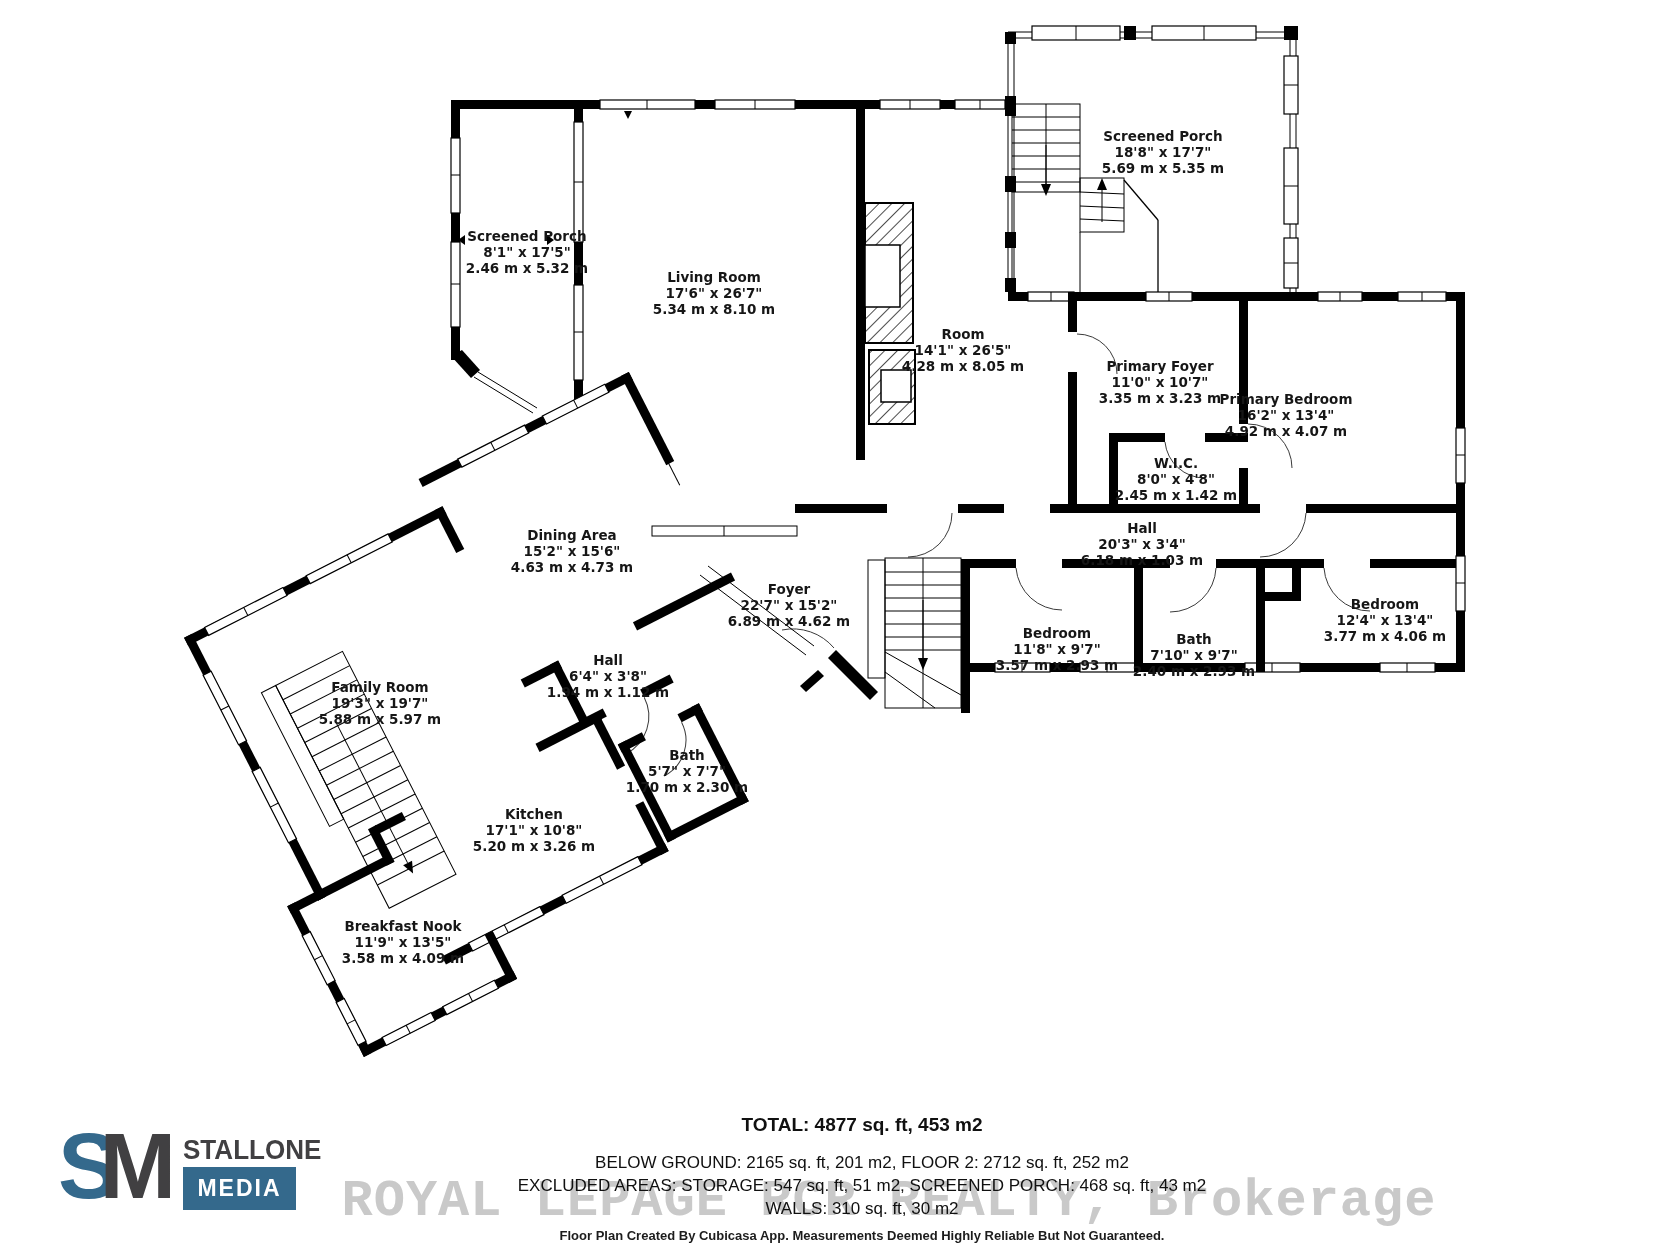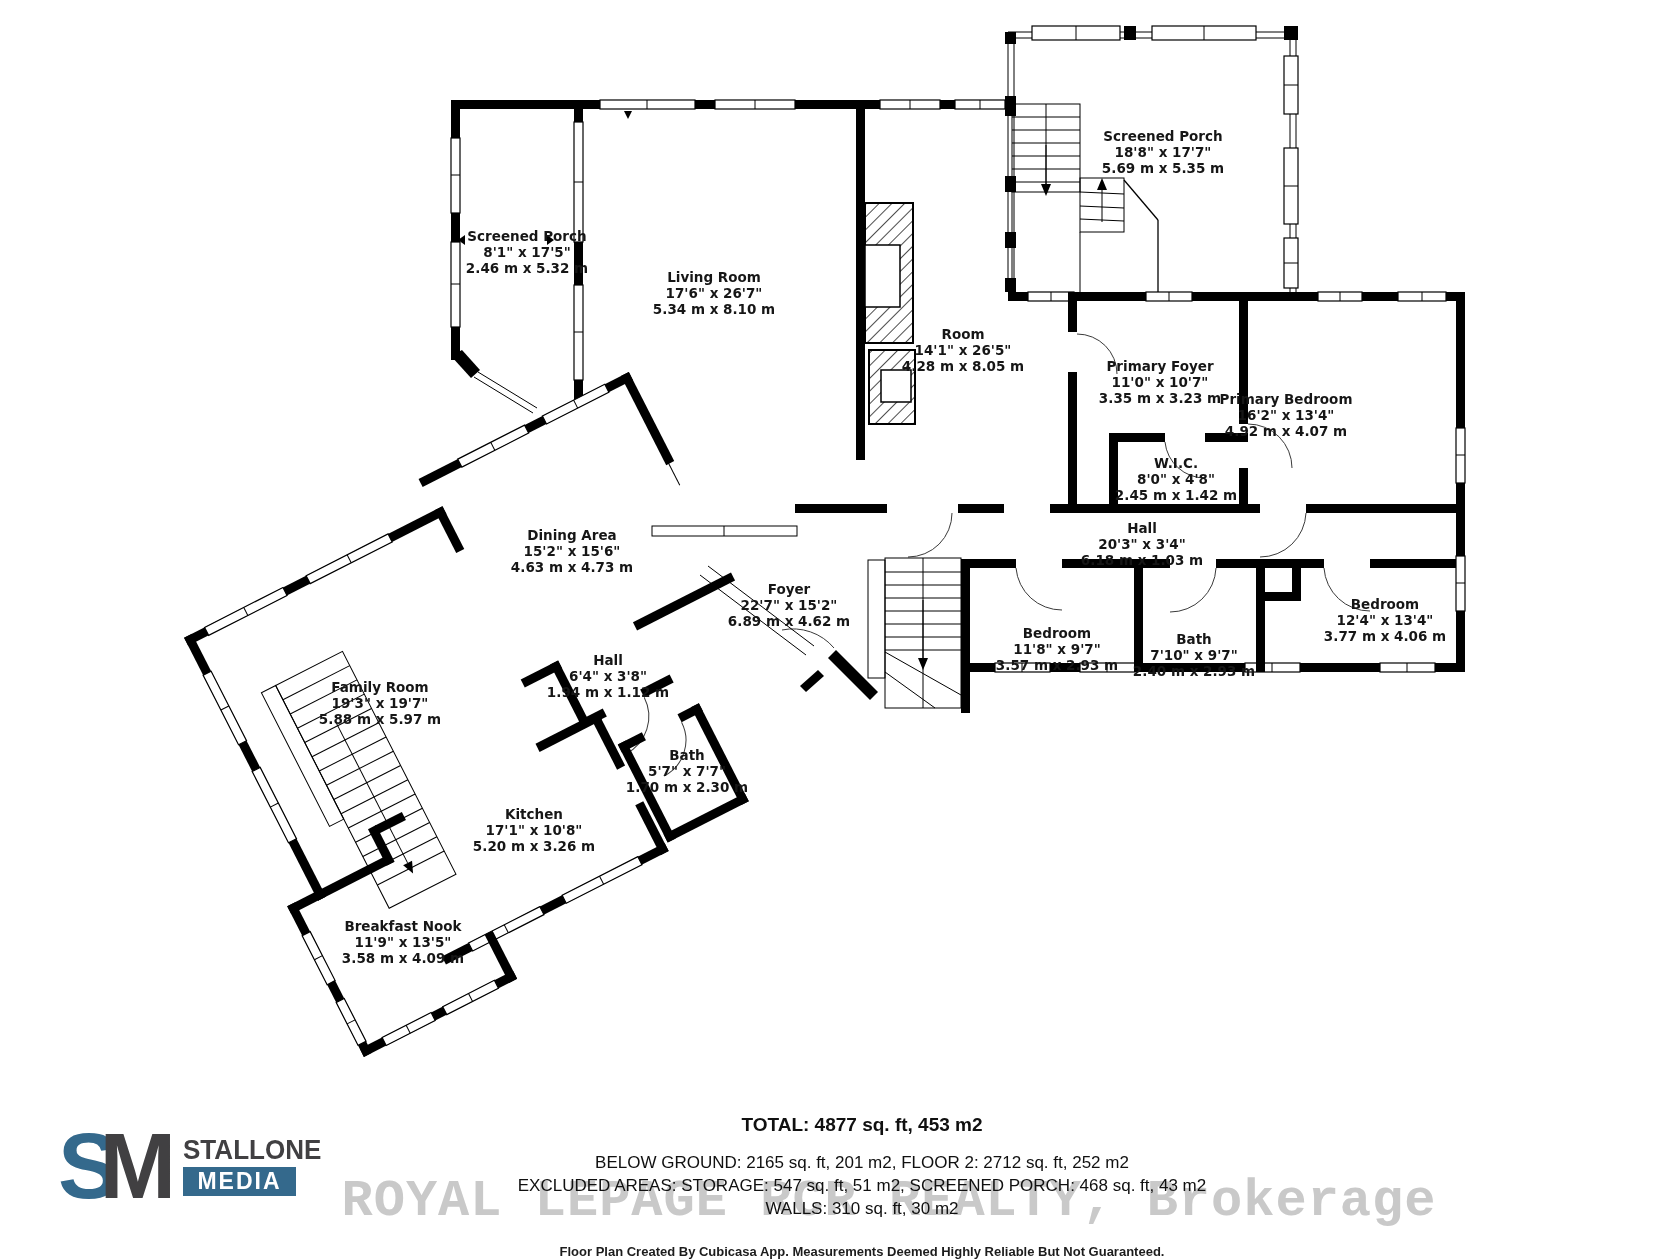--- a/index.html
+++ b/index.html
@@ -7,35 +7,35 @@
           font-family:"DejaVu Sans",sans-serif;}
   #plan-svg{position:absolute;left:0;top:0;}
   .room-label{position:absolute;transform:translate(-50%,-50%);text-align:center;
       color:#161616;font-size:13.5px;line-height:1.2;white-space:nowrap;z-index:3;font-weight:bold;}
   .rl-name,.rl-dim{white-space:nowrap;}
   
   .footer{position:absolute;left:862px;top:1114px;transform:translateX(-50%);
       text-align:center;z-index:2;color:#101010;font-family:"Liberation Sans",sans-serif;}
   .f-total{font-size:19px;font-weight:bold;white-space:nowrap;margin-bottom:17px;}
   .f-line{font-size:17px;white-space:nowrap;margin-bottom:3px;}
-  .f-disclaimer{font-size:13px;font-weight:bold;margin-top:25px;white-space:nowrap;color:#1c1c1c;}
+  .f-disclaimer{font-size:13px;font-weight:bold;margin-top:9px;white-space:nowrap;color:#1c1c1c;}
   .watermark{position:absolute;left:889px;top:1201px;transform:translate(-50%,-50%);
       z-index:1;font-family:Liberation Mono, monospace;font-size:52px;font-weight:600;
       color:#c9c9c9;white-space:nowrap;letter-spacing:1px;}
   
   .logo{position:absolute;left:58px;top:1131px;display:flex;align-items:flex-start;z-index:3;}
   .logo-sm{display:flex;line-height:0.78;font-family:"Liberation Sans",sans-serif;
       font-weight:bold;font-size:92px;letter-spacing:-6px;}
   .logo-s{color:#34698c;}
   .logo-m{color:#414042;margin-left:-14px;}
   .logo-text{margin-left:13px;margin-top:5px;font-family:"Liberation Sans",sans-serif;}
   .logo-stallone{color:#414042;font-weight:800;font-size:28px;letter-spacing:0px;
       transform:scaleX(0.93);transform-origin:left;line-height:1.0;}
   .logo-media{background:#34698c;color:#ffffff;font-weight:800;font-size:23px;
-      width:101px;text-align:center;padding:2px 6px;margin-top:3px;letter-spacing:2px;
+      width:101px;text-align:center;padding:9px 6px;margin-top:3px;letter-spacing:2px;
       line-height:1.1;}
   svg .wall{fill:#000;}
   svg .wr{fill:#fff;stroke:#000;stroke-width:1.2;}
   svg .wl{stroke:#000;stroke-width:1;}
   svg .thin{stroke:#000;stroke-width:1.3;fill:none;}
   svg .thin2{stroke:#000;stroke-width:1;fill:none;}
   svg .arc{stroke:#3a3a3a;stroke-width:1;fill:none;}
   svg .post{fill:#000;}
   svg .arrow{fill:#000;}
 </style>

